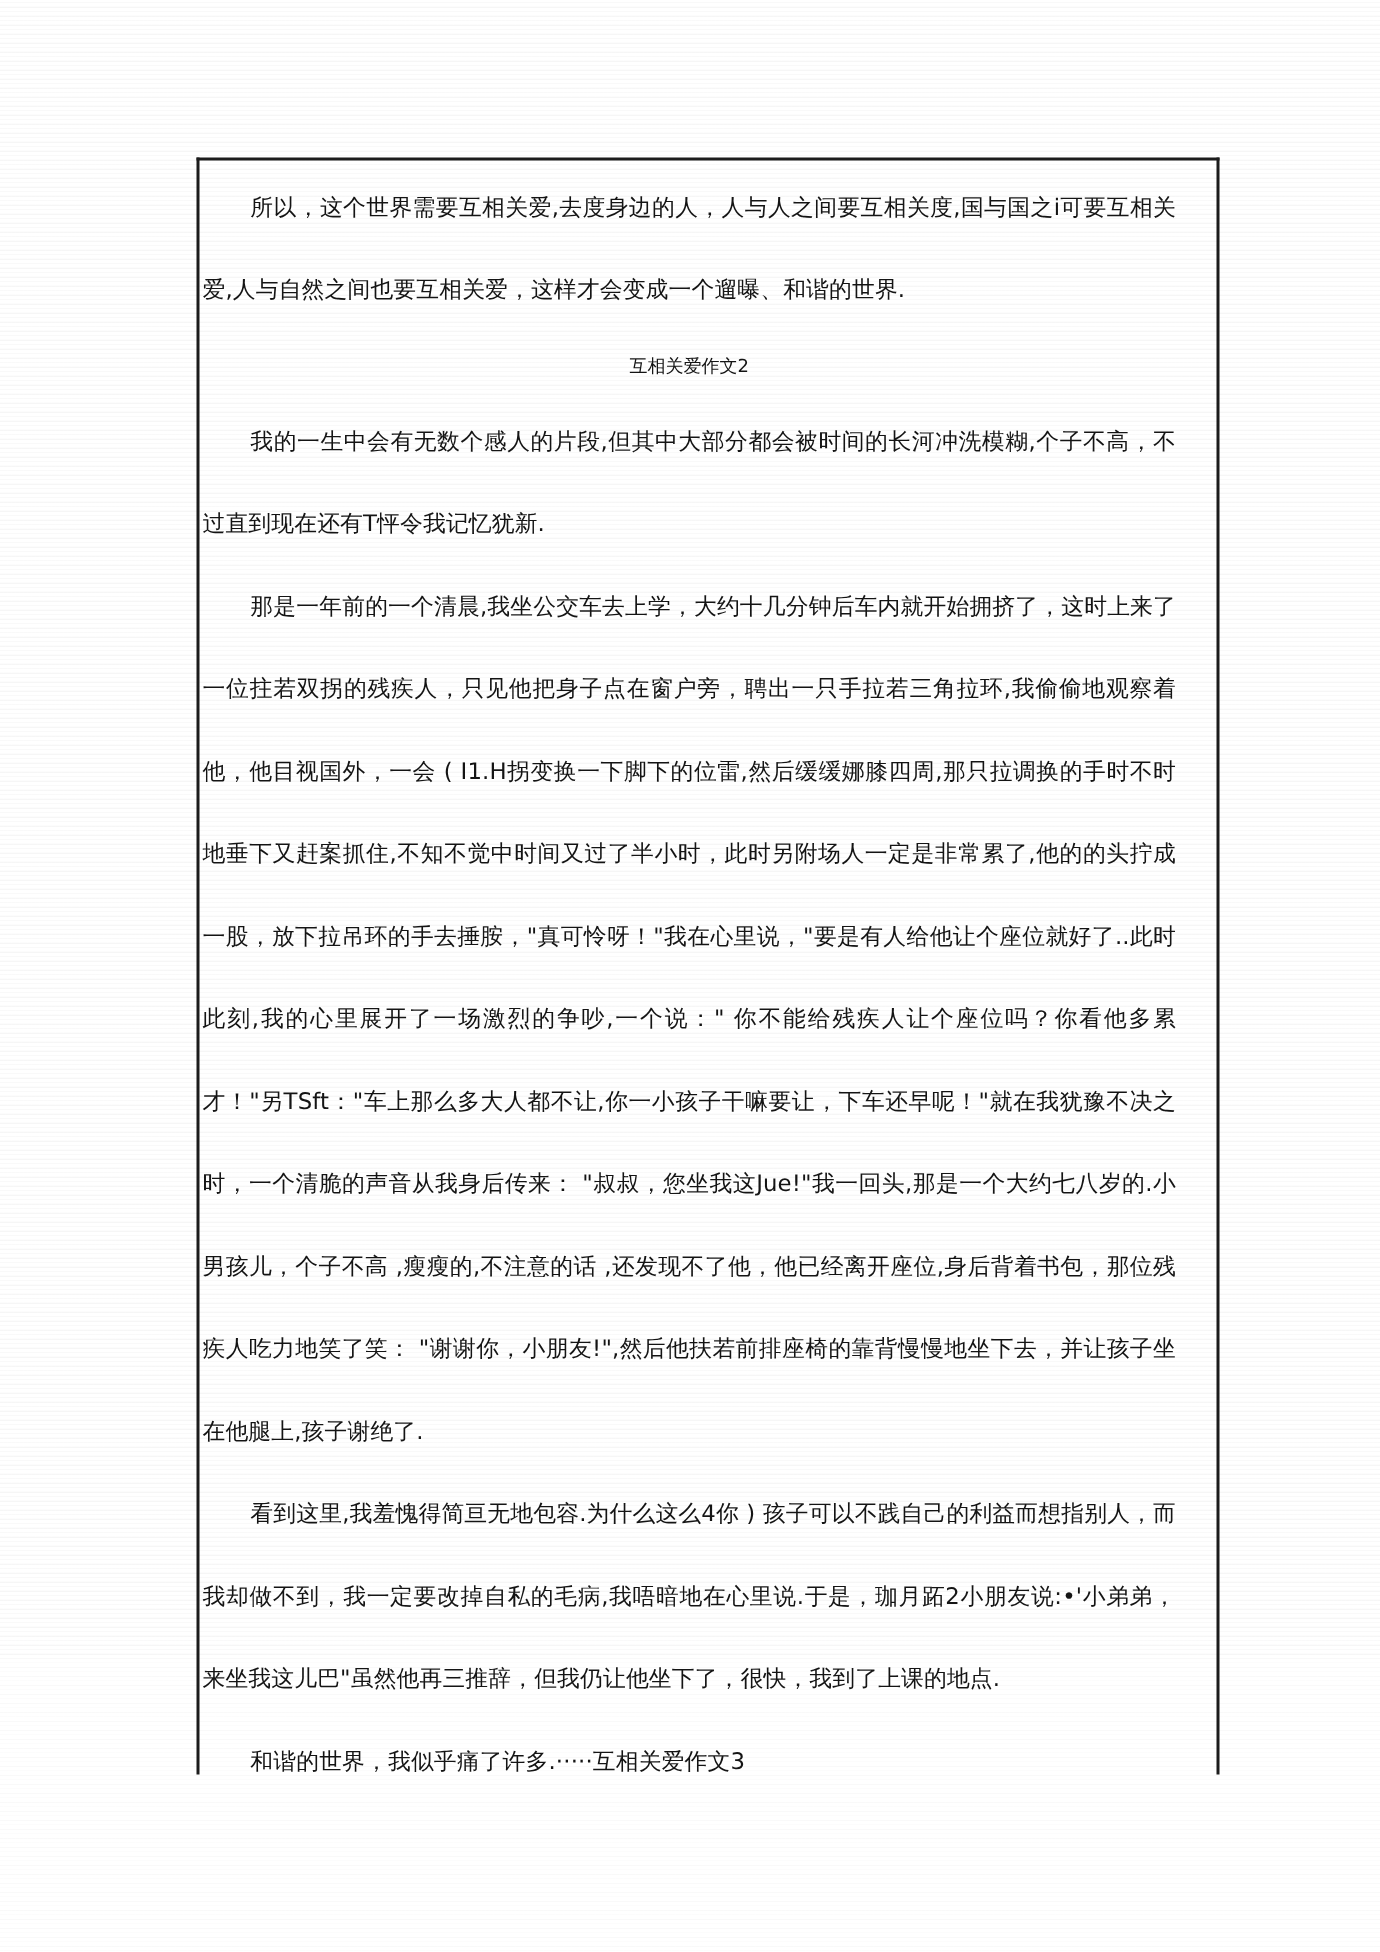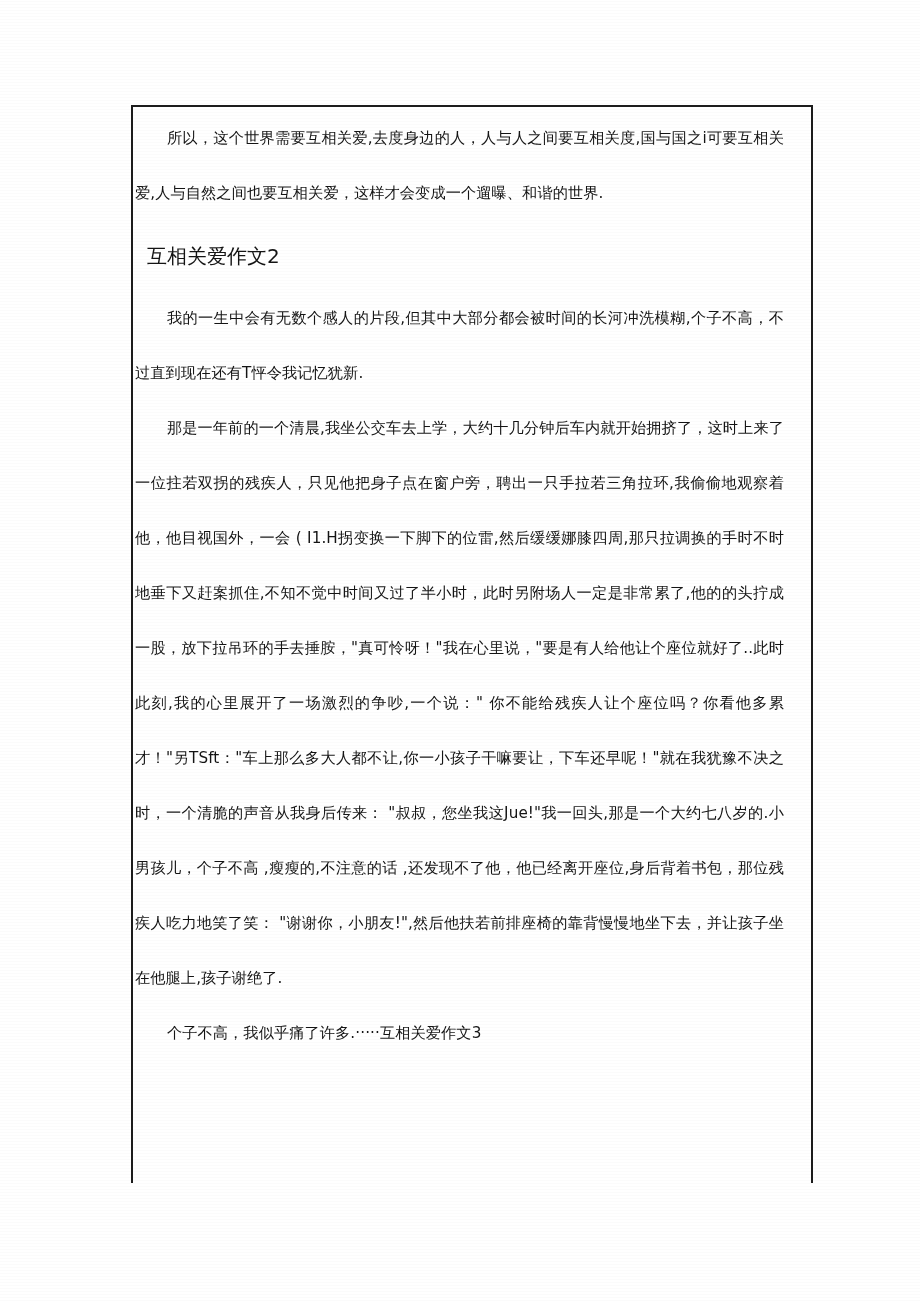--- a/index.html
+++ b/index.html
@@ -60,25 +60,25 @@
     text-justify: inter-character;
     word-break: break-all;
     color: #141414;
     -webkit-font-smoothing: none;
   }
   .para.indent {
     text-indent: 2.1em;
   }
 
   .heading-line {
-    margin: 12px;
+    margin: 0;
     padding: 0 4px 0 2px;
-    font-size: 20px;
+    font-size: 12px;
     line-height: 46px;
-    text-align: left;
+    text-align: center;
     text-indent: 0;
     color: #141414;
   }
 
   .spacer-sm { height: 4px; }
 
   
   .grain {
     position: absolute;
     left: 0; top: 0;
@@ -100,20 +100,21 @@
       <div class="spacer-sm"></div>
 
       <p class="para indent">所以，这个世界需要互相关爱,去度身边的人，人与人之间要互相关度,国与国之i可要互相关爱,人与自然之间也要互相关爱，这样才会变成一个遛曝、和谐的世界.</p>
 
       <p class="heading-line">互相关爱作文2</p>
 
       <p class="para indent">我的一生中会有无数个感人的片段,但其中大部分都会被时间的长河冲洗模糊,个子不高，不过直到现在还有T怦令我记忆犹新.</p>
 
       <p class="para indent">那是一年前的一个清晨,我坐公交车去上学，大约十几分钟后车内就开始拥挤了，这时上来了一位拄若双拐的残疾人，只见他把身子点在窗户旁，聘出一只手拉若三角拉环,我偷偷地观察着他，他目视国外，一会 ( I1.H拐变换一下脚下的位雷,然后缓缓娜膝四周,那只拉调换的手时不时地垂下又赶案抓住,不知不觉中时间又过了半小时，此时另附场人一定是非常累了,他的的头拧成一股，放下拉吊环的手去捶胺，"真可怜呀！"我在心里说，"要是有人给他让个座位就好了..此时此刻,我的心里展开了一场激烈的争吵,一个说：" 你不能给残疾人让个座位吗？你看他多累才！"另TSft："车上那么多大人都不让,你一小孩子干嘛要让，下车还早呢！"就在我犹豫不决之时，一个清脆的声音从我身后传来： "叔叔，您坐我这Jue!"我一回头,那是一个大约七八岁的.小男孩儿，个子不高 ,瘦瘦的,不注意的话 ,还发现不了他，他已经离开座位,身后背着书包，那位残疾人吃力地笑了笑： "谢谢你，小朋友!",然后他扶若前排座椅的靠背慢慢地坐下去，并让孩子坐在他腿上,孩子谢绝了.</p>
 
+      <p class="para indent">看到这里,我羞愧得简亘无地包容.为什么这么4你 ) 孩子可以不践自己的利益而想指别人，而我却做不到，我一定要改掉自私的毛病,我唔暗地在心里说.于是，珈月跖2小朋友说:•'小弟弟，来坐我这儿巴"虽然他再三推辞，但我仍让他坐下了，很快，我到了上课的地点.</p>
 
-      <p class="para indent">个子不高，我似乎痛了许多.·····互相关爱作文3</p>
+      <p class="para indent">和谐的世界，我似乎痛了许多.·····互相关爱作文3</p>
 
     </div>
   </div>
 
   <div class="grain"></div>
 </div>
 
 </body></html>

